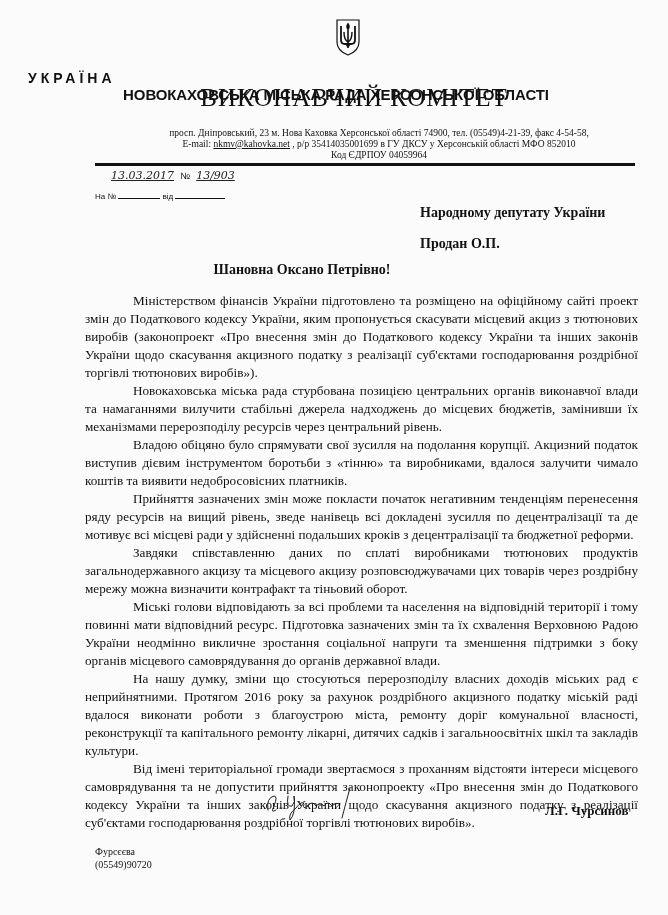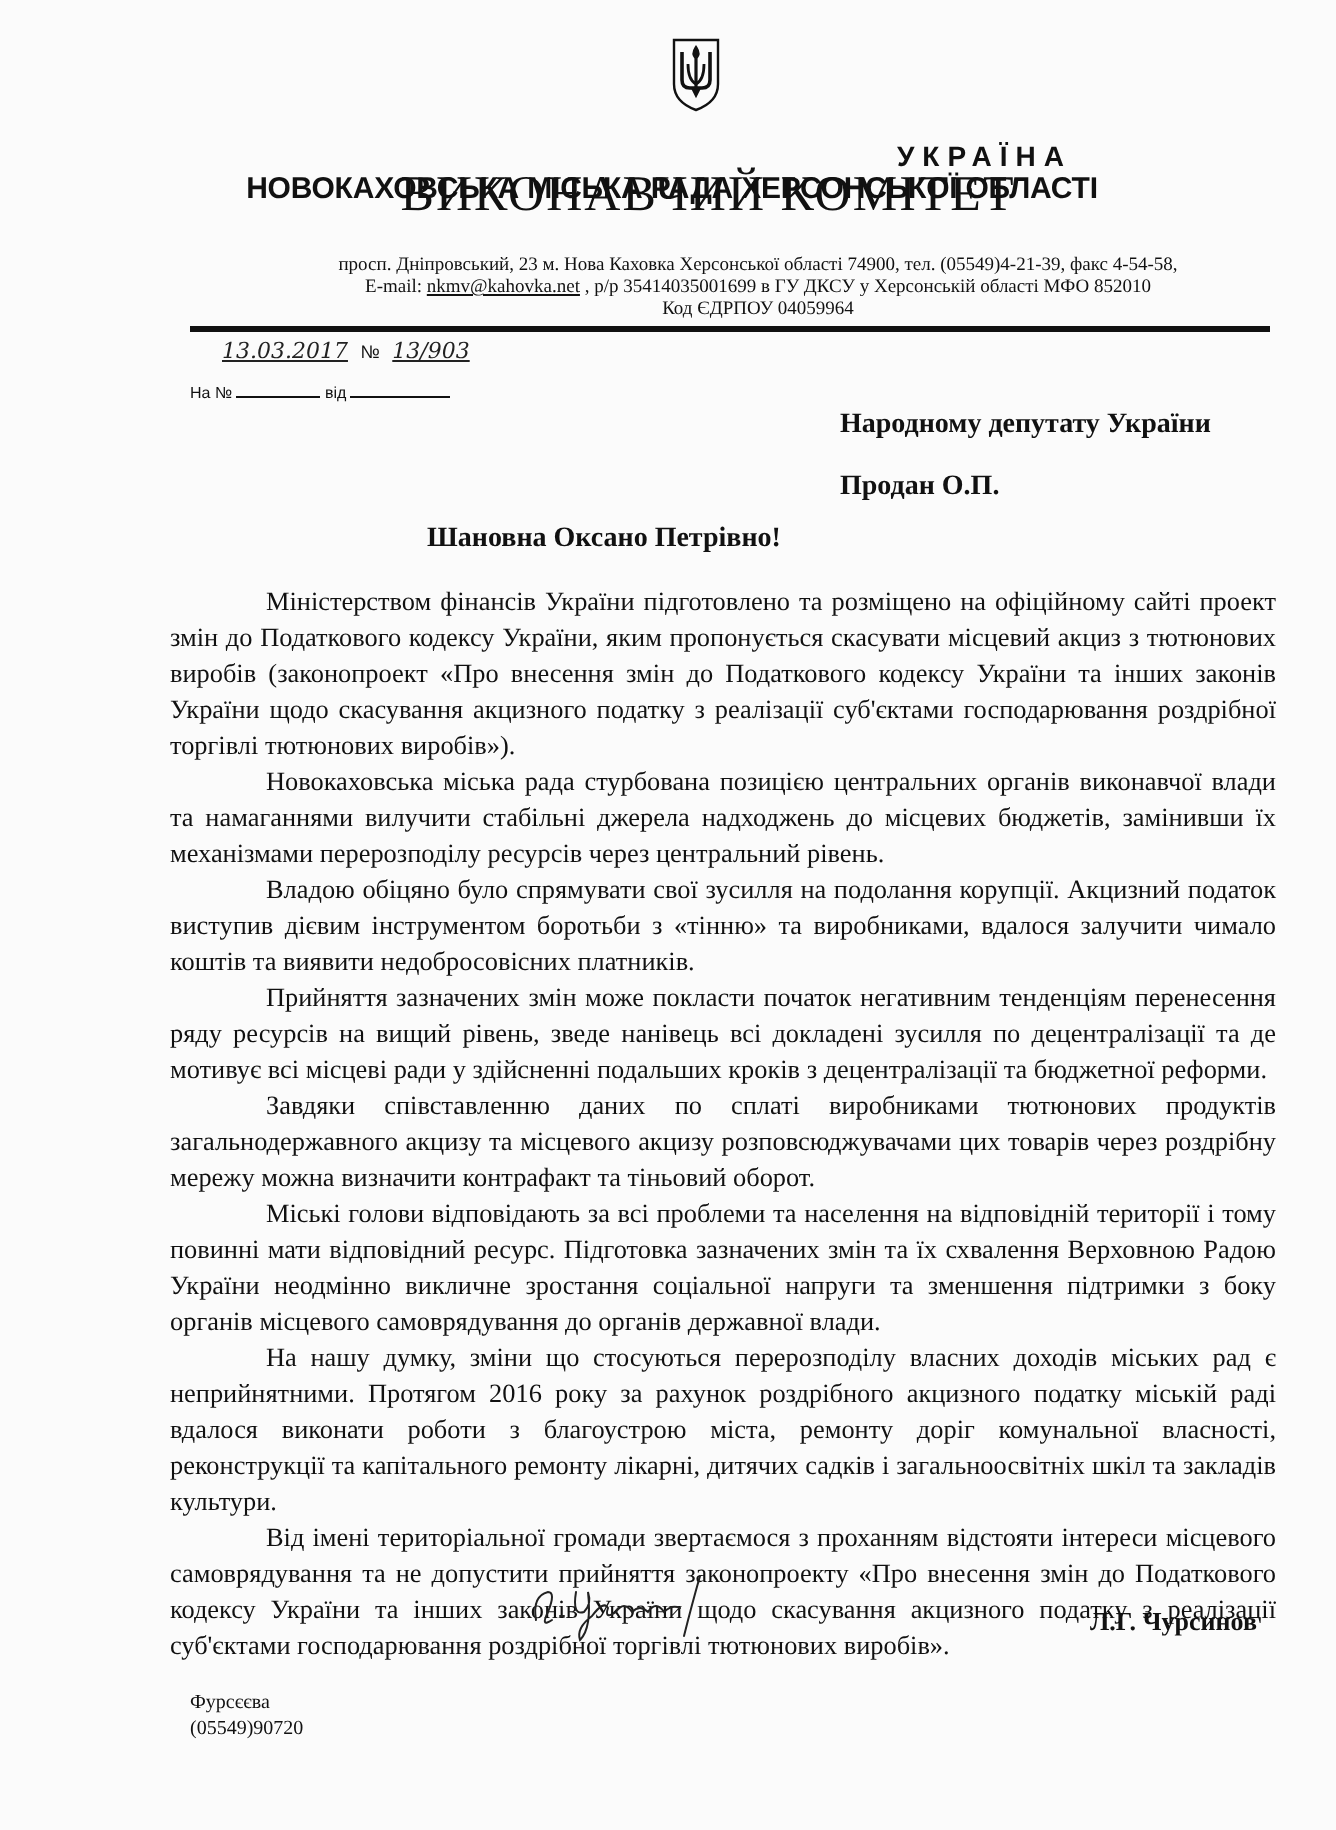--- a/index.html
+++ b/index.html
@@ -24,21 +24,21 @@
     .abs { position: absolute; }
 
     
     .emblem {
       left: 335px; top: 18px; width: 26px; height: 38px;
     }
     .country {
       left: 0; width: 536px; top: 70px;
       font-family: "Liberation Sans", sans-serif;
       font-weight: bold; font-size: 14px; letter-spacing: 4px;
-      text-align: right; padding-left: 28px; box-sizing: border-box;
+      text-align: left; padding-left: 28px; box-sizing: border-box;
     }
     .council {
       left: 0; width: 632px; top: 86px;
       font-family: "Liberation Sans", sans-serif;
       font-weight: bold; font-size: 15px;
       text-align: center; padding-left: 40px; box-sizing: border-box;
       letter-spacing: -0.1px;
     }
     .committee {
       left: 0; width: 668px; top: 84px;

